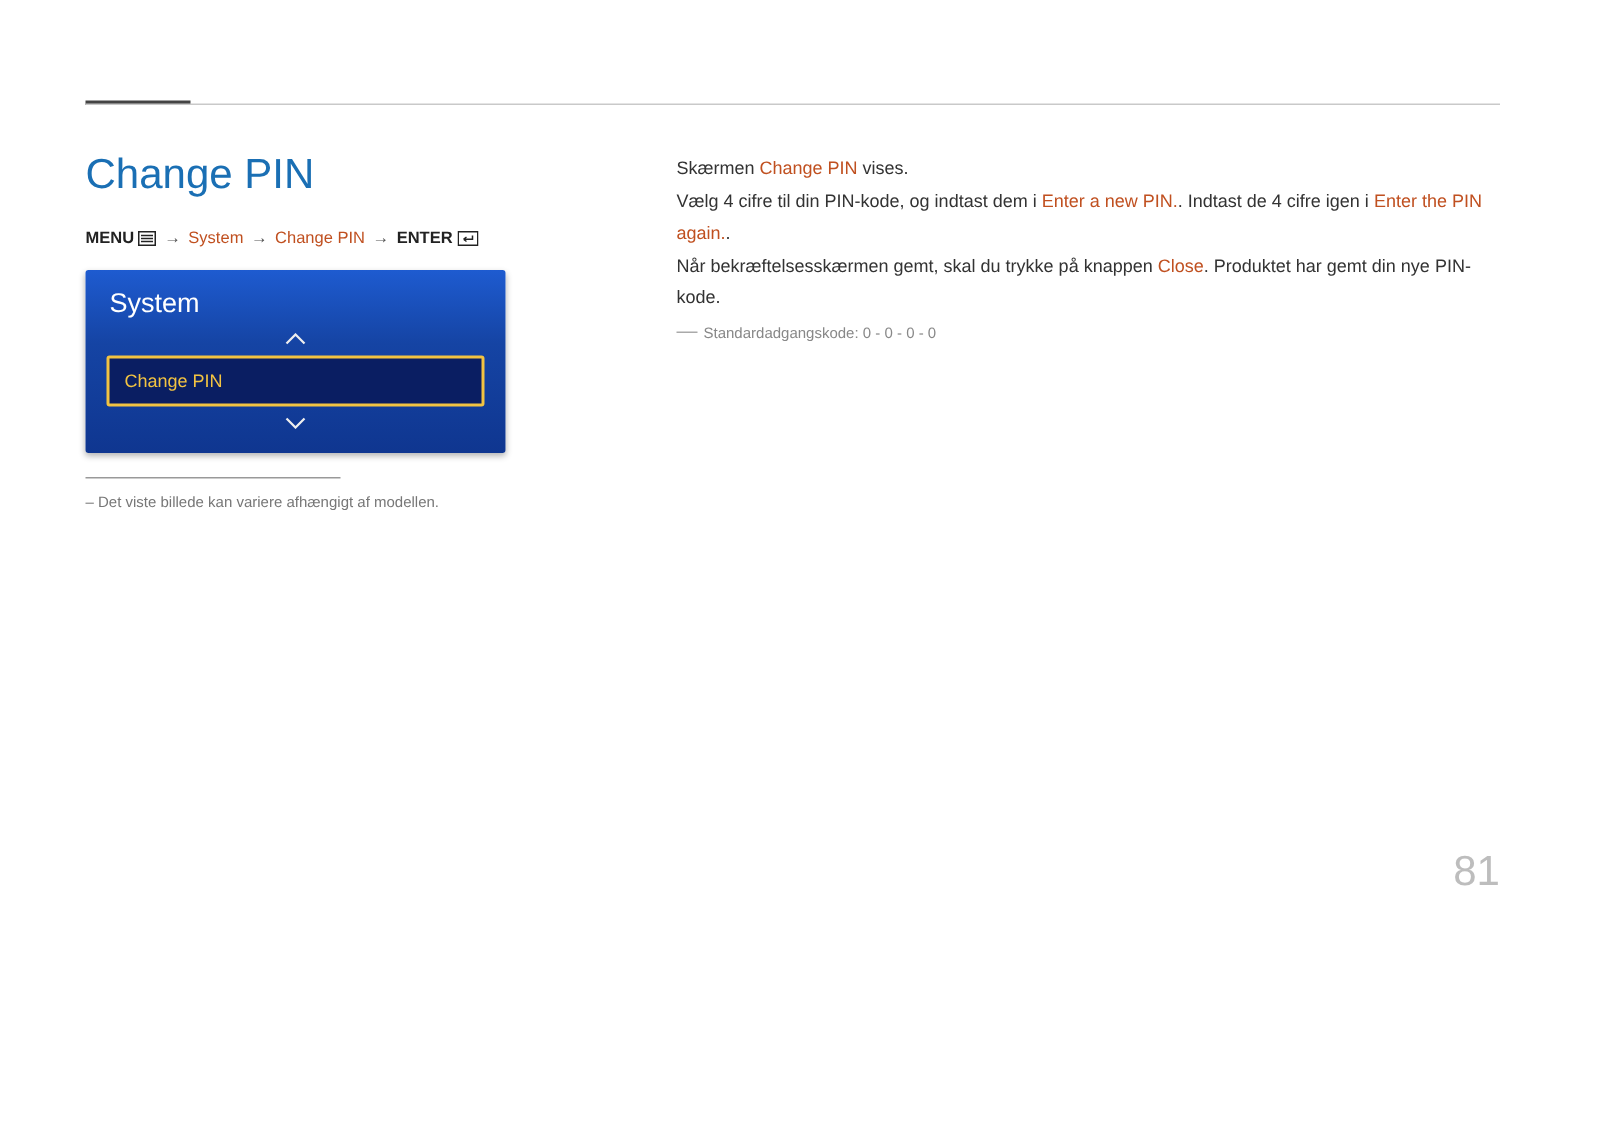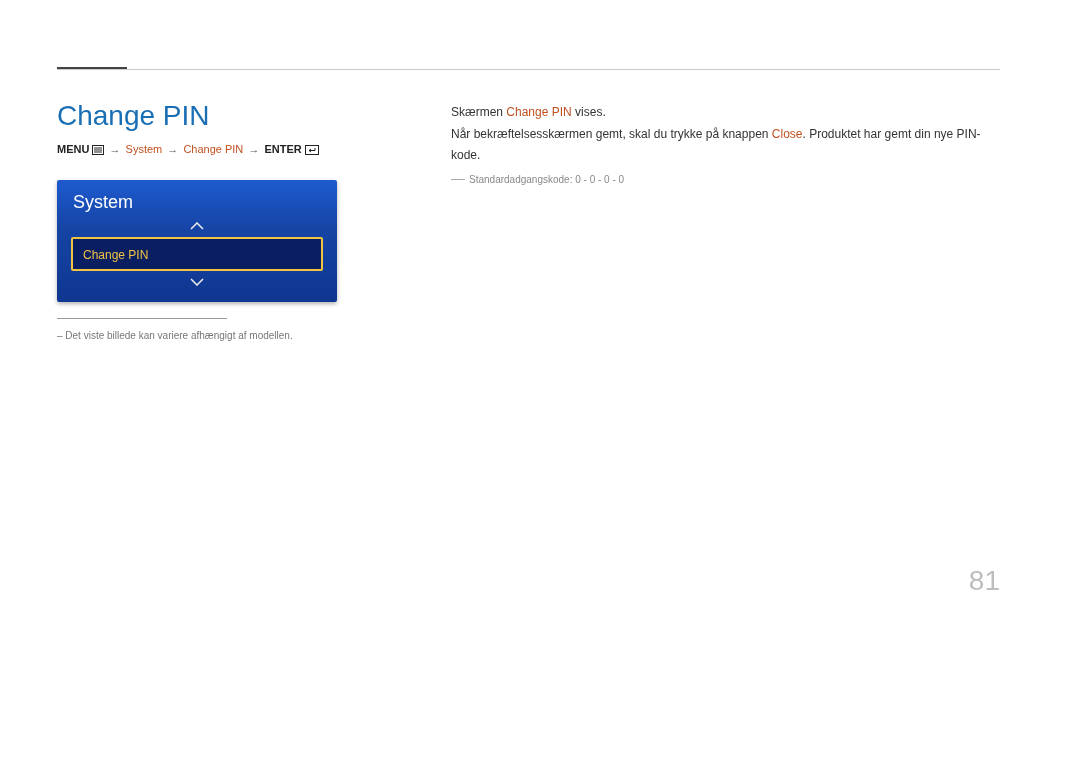--- a/index.html
+++ b/index.html
@@ -7,21 +7,21 @@
   .page { position: relative; width: 1080px; height: 633px; }
 
   
   .top-accent { position: absolute; left: 57px; top: 67px; width: 70px; height: 3px; background: #444; }
   .top-rule { position: absolute; left: 57px; right: 80px; top: 69px; height: 1px; background: #c9c9c9; }
 
   
   .h1 { position: absolute; left: 57px; top: 100px; font-size: 28px; font-weight: 500; color: #1a6fb4; }
 
   
-  .breadcrumb { position: absolute; left: 57px; top: 143px; font-size: 11px; color: #222; }
+  .breadcrumb { position: absolute; left: 57px; top: 153px; font-size: 11px; color: #222; }
   .breadcrumb .arrow { color: #555; padding: 0 2px; }
   .breadcrumb .hl { color: #c05020; }
   .breadcrumb b { font-weight: 700; }
   .breadcrumb svg { vertical-align: -2px; }
 
   
   .panel { position: absolute; left: 57px; top: 180px; width: 280px; height: 122px;
            background: linear-gradient(#1e5bd0, #1544a4 40%, #0f3690); border-radius: 2px;
            box-shadow: 0 2px 4px rgba(0,0,0,0.3); }
   .panel-title { color: #fff; font-size: 18px; padding: 12px 16px 6px 16px; }
@@ -97,20 +97,23 @@
   </div>
 
   <div class="panel-sep"></div>
   <div class="panel-note">–  Det viste billede kan variere afhængigt af modellen.</div>
 
   <div class="col">
     <p>
       <span>Skærmen </span><span class="hl">Change PIN</span><span> vises.</span>
     </p>
     <p>
+      <span>Vælg 4 cifre til din PIN-kode, og indtast dem i </span><span class="hl">Enter a new PIN.</span><span>. Indtast de 4 cifre igen i </span><span class="hl">Enter the PIN again.</span><span>.</span>
+    </p>
+    <p>
       <span>Når bekræftelsesskærmen gemt, skal du trykke på knappen </span><span class="hl">Close</span><span>. Produktet har gemt din nye PIN-kode.</span>
     </p>
     <div class="subnote">
       <span class="dash"></span><span>Standardadgangskode: 0 - 0 - 0 - 0</span>
     </div>
   </div>
 
   <div class="pnum">81</div>
 </div>
 

